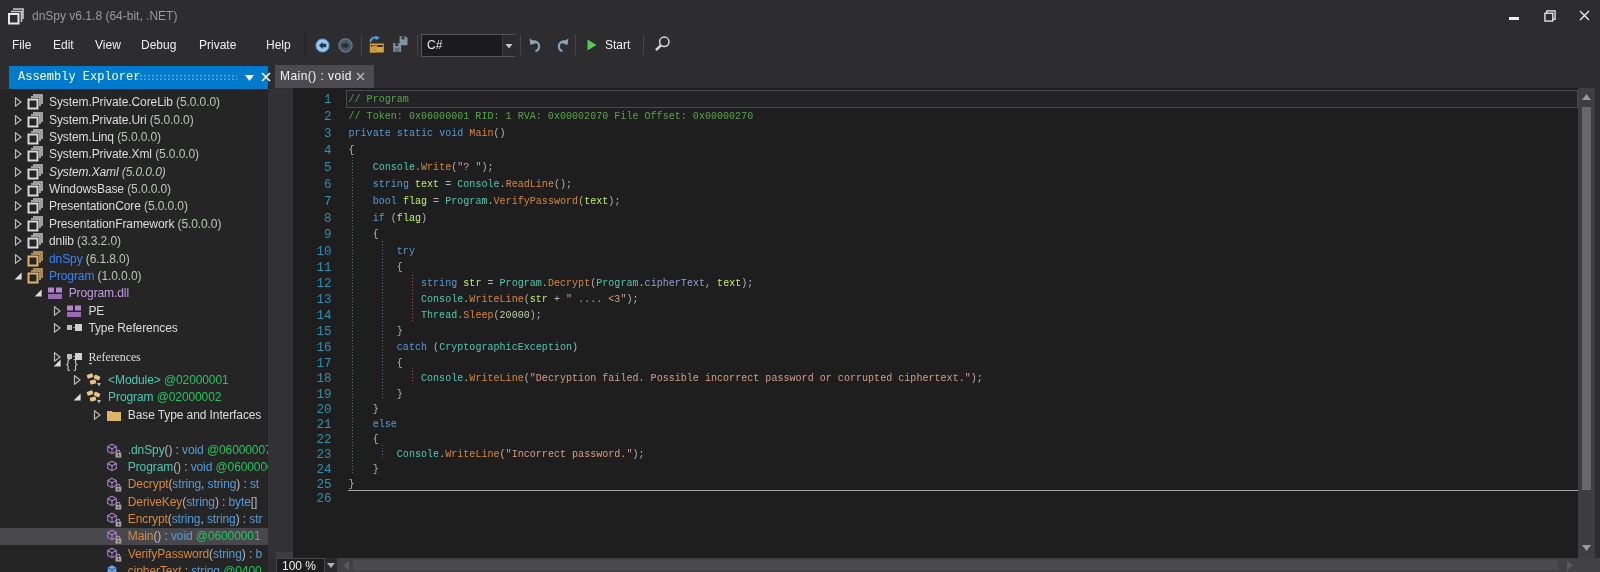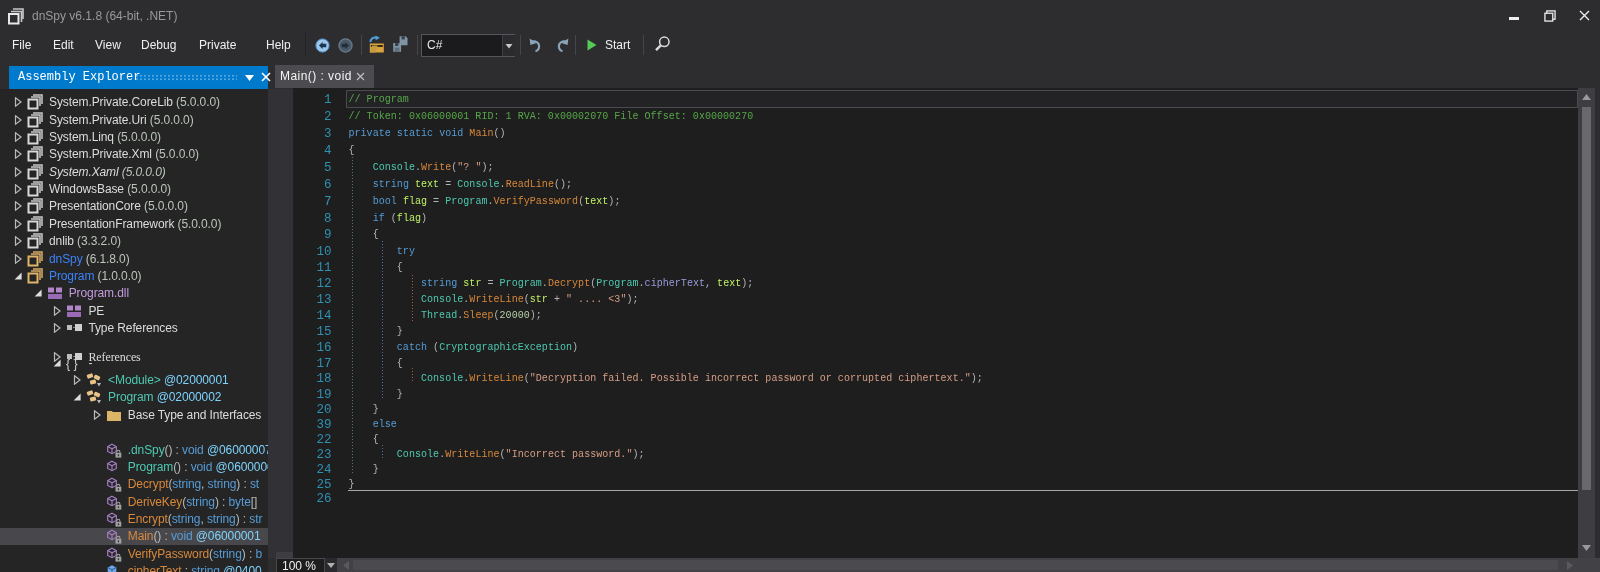--- a/index.html
+++ b/index.html
@@ -24,21 +24,21 @@
   .trow span.lbl{position:absolute;top:50%;transform:translateY(-50%);font-size:12px;letter-spacing:-0.1px;color:#dcdcdc;white-space:pre;}
   .exp{position:absolute;top:50%;transform:translateY(-50%);width:10px;height:10px;}
   .ticon{position:absolute;top:50%;transform:translateY(-50%);width:16px;height:16px;}
   
   #vsb{position:absolute;left:1578px;top:88px;width:17px;height:470px;background:#3e3e42;}
   #vthumb{position:absolute;left:4px;top:19px;width:9px;height:383px;background:#68686d;}
   #hsb{position:absolute;left:277px;top:558px;width:1323px;height:14px;background:#424246;}
 </style>
 <style>.trow s{text-decoration:none}
  .trow .w{color:#dcdcdc}.trow .gold{color:#3b82f6}.trow .vg{color:#bcc5ba}
- .trow .purp{color:#c39bdb}.trow .teal{color:#4ec9b0}.trow .tok{color:#7dd3fc}
+ .trow .purp{color:#c39bdb}.trow .teal{color:#4ec9b0}.trow .tok{color:#22c55e}
  .trow .g{color:#b8b8b8}.trow .b{color:#569cd6}.trow .or{color:#d8883b}</style></head>
 <body>
 
 <div class="abs" id="titlebar" style="left:0;top:0;width:1600px;height:30px;">
   <svg class="abs" style="left:8px;top:8px" width="17" height="17" viewBox="0 0 17 17">
     <path d="M5 1 h10 v10" fill="none" stroke="#c8c8c8" stroke-width="1.6"></path>
     <path d="M3 3.5 h10.5 v10.5" fill="none" stroke="#c8c8c8" stroke-width="1.6"></path>
     <rect x="1" y="6" width="9.5" height="9.5" fill="none" stroke="#e8e8e8" stroke-width="2"></rect>
   </svg>
   <span class="abs" style="left:32px;top:9px;font-size:12px;color:#999;">dnSpy v6.1.8 (64-bit, .NET)</span>
@@ -433,21 +433,21 @@
     <div class="lnum" style="top:340.0px">16</div>
     <div class="cline" style="top:340.0px">        <span class="kw">catch</span> <span class="pu">(</span><span class="ty">CryptographicException</span><span class="pu">)</span></div>
     <div class="lnum" style="top:355.6px">17</div>
     <div class="cline" style="top:355.6px">        <span class="pu">{</span></div>
     <div class="lnum" style="top:371.2px">18</div>
     <div class="cline" style="top:371.2px">            <span class="ty">Console</span><span class="pu">.</span><span class="me">WriteLine</span><span class="pu">(</span><span class="st">"Decryption failed. Possible incorrect password or corrupted ciphertext."</span><span class="pu">);</span></div>
     <div class="lnum" style="top:386.6px">19</div>
     <div class="cline" style="top:386.6px">        <span class="pu">}</span></div>
     <div class="lnum" style="top:401.9px">20</div>
     <div class="cline" style="top:401.9px">    <span class="pu">}</span></div>
-    <div class="lnum" style="top:417.1px">39</div>
+    <div class="lnum" style="top:417.1px">21</div>
     <div class="cline" style="top:417.1px">    <span class="kw">else</span></div>
     <div class="lnum" style="top:432.2px">22</div>
     <div class="cline" style="top:432.2px">    <span class="pu">{</span></div>
     <div class="lnum" style="top:447.1px">23</div>
     <div class="cline" style="top:447.1px">        <span class="ty">Console</span><span class="pu">.</span><span class="me">WriteLine</span><span class="pu">(</span><span class="st">"Incorrect password."</span><span class="pu">);</span></div>
     <div class="lnum" style="top:462.0px">24</div>
     <div class="cline" style="top:462.0px">    <span class="pu">}</span></div>
     <div class="lnum" style="top:476.7px">25</div>
     <div class="cline" style="top:476.7px"><span class="pu">}</span></div>
     <div class="lnum" style="top:491.3px">26</div>

